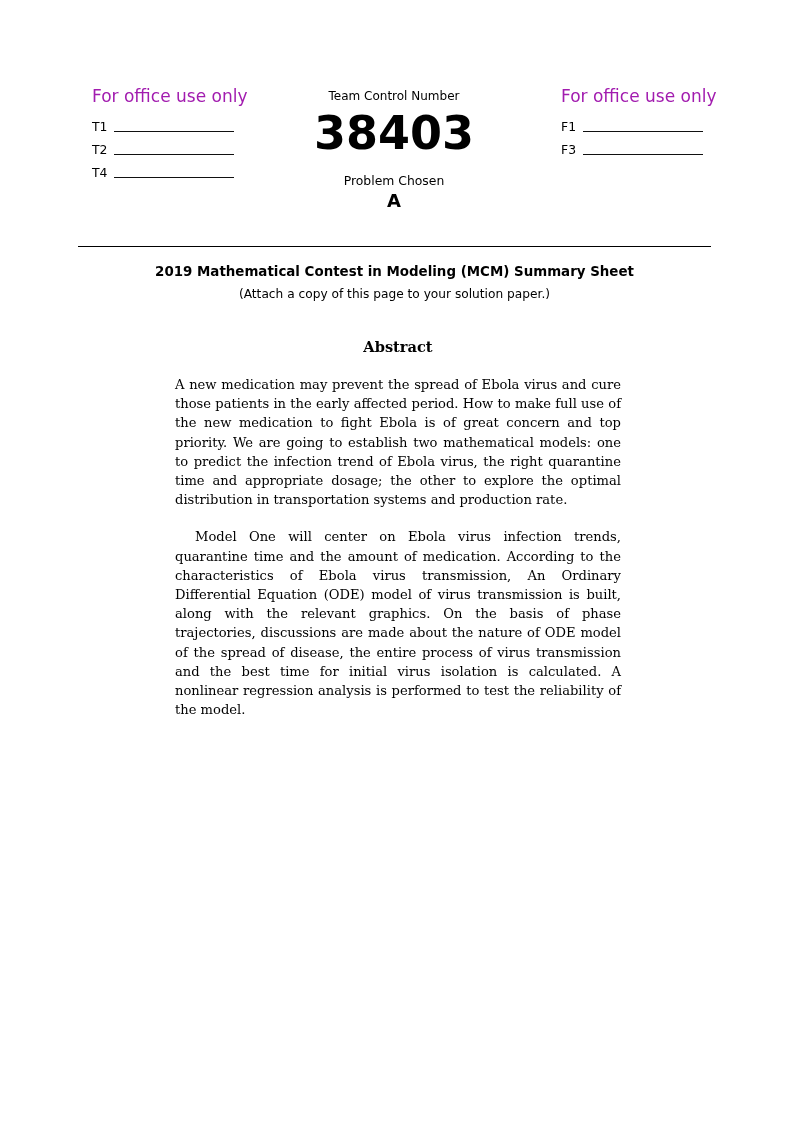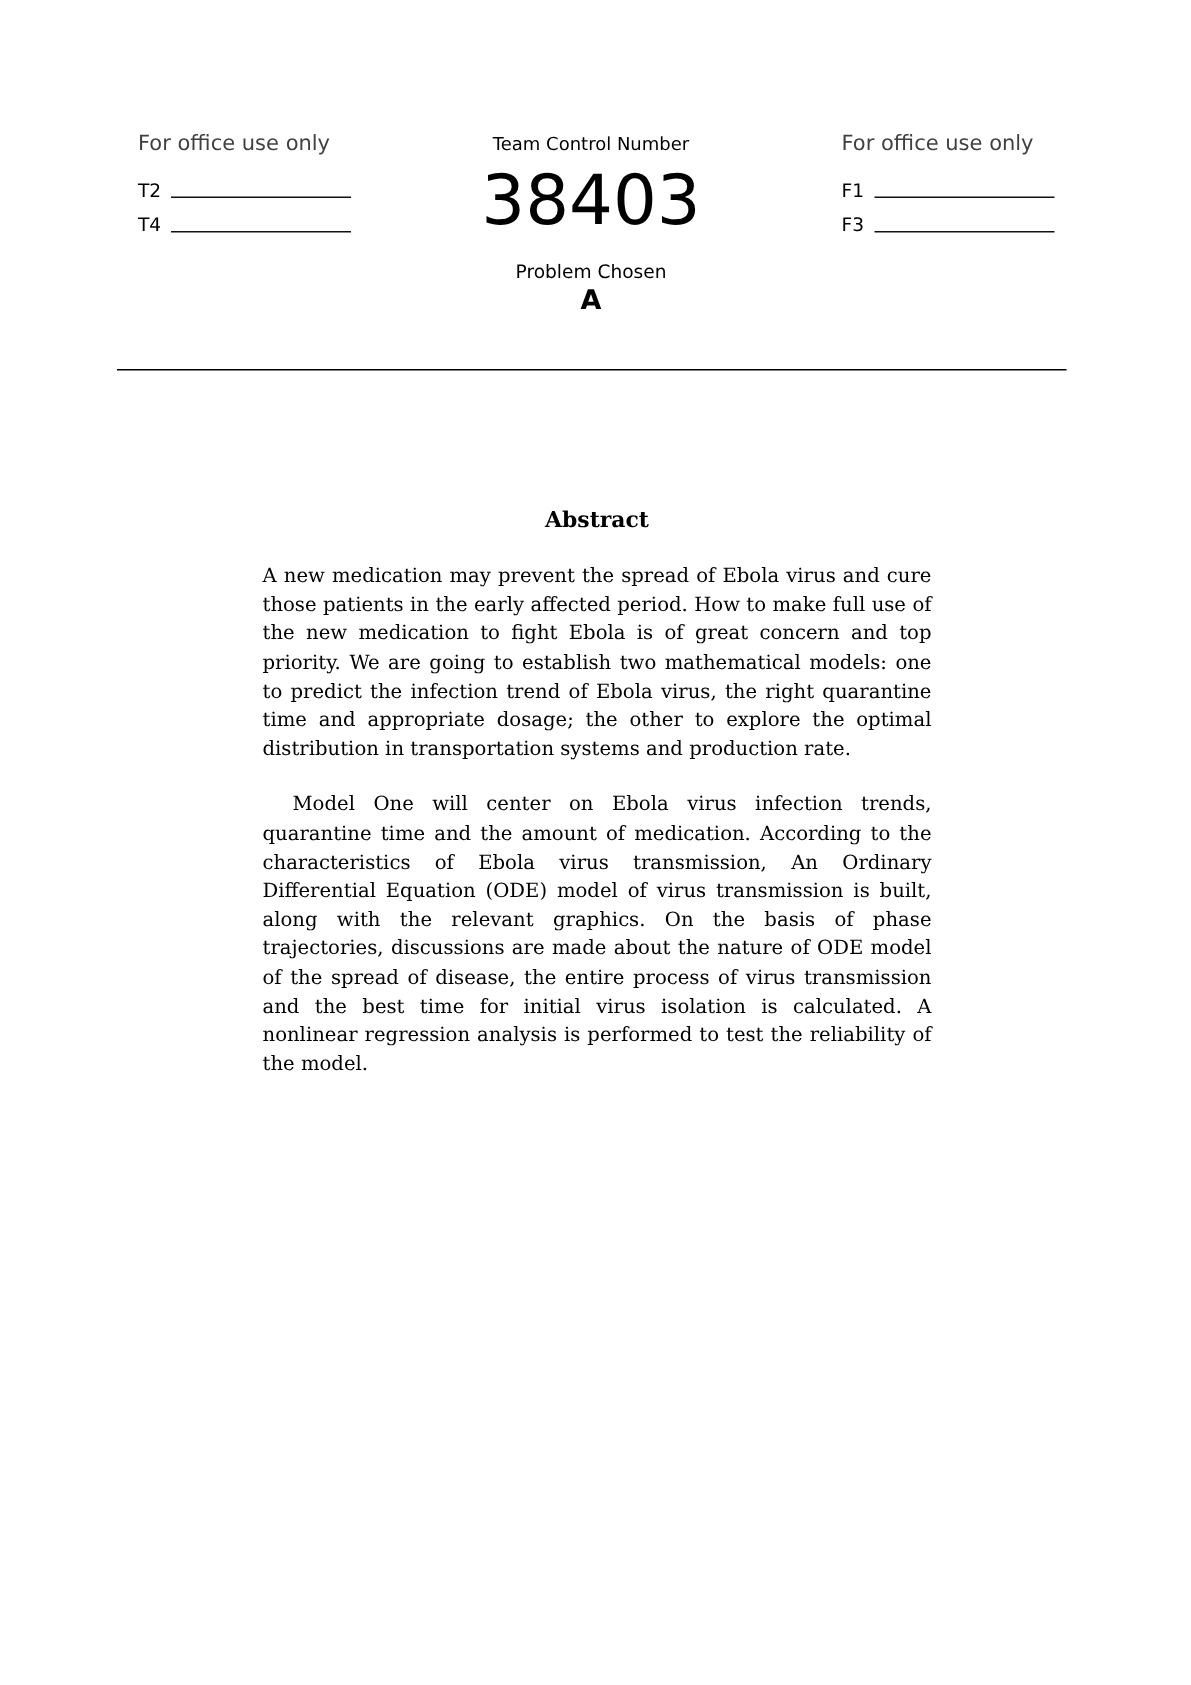--- a/index.html
+++ b/index.html
@@ -34,23 +34,23 @@
   .office-col {
     position: absolute;
     top: 0;
     width: 170px;
   }
   .office-col.left  { left: 14px; }
   .office-col.right { left: 483px; }
 
   .office-title {
     font-family: "DejaVu Sans", sans-serif;
-    font-size: 14px;
+    font-size: 17px;
     line-height: 16px;
-    color: #404040;
+    color: #a21caf;
     white-space: nowrap;
     margin-bottom: 7px;
   }
 
   .office-row {
     display: flex;
     align-items: flex-end;
     height: 23px;
   }
   .office-row-label {
@@ -77,21 +77,21 @@
     width: 240px;
     text-align: center;
   }
   .ctrl-label {
     font-family: "DejaVu Sans", sans-serif;
     font-size: 12px;
     line-height: 16px;
   }
   .ctrl-number {
     font-family: "DejaVu Sans", sans-serif;
-    font-weight: normal;
+    font-weight: bold;
     font-size: 46px;
     line-height: 54px;
     letter-spacing: 0px;
     margin-top: 2px;
   }
   .problem-label {
     font-family: "DejaVu Sans", sans-serif;
     font-size: 12.4px;
     line-height: 16px;
     margin-top: 13px;
@@ -167,20 +167,24 @@
 <body>
 
 <div class="page">
 
   <div class="header-band">
 
     <div class="office-col left">
       <div class="office-title">For office use only</div>
 
       <div class="office-row">
+        <span class="office-row-label">T1</span>
+        <span class="office-row-line"></span>
+      </div>
+      <div class="office-row">
         <span class="office-row-label">T2</span>
         <span class="office-row-line"></span>
       </div>
       <div class="office-row">
         <span class="office-row-label">T4</span>
         <span class="office-row-line"></span>
       </div>
     </div>
 
     <div class="center-col">
@@ -200,20 +204,24 @@
       <div class="office-row">
         <span class="office-row-label">F3</span>
         <span class="office-row-line"></span>
       </div>
     </div>
 
   </div>
 
   <div class="divider"></div>
 
+  <div class="title-block">
+    <div class="sheet-title">2019 Mathematical Contest in Modeling (MCM) Summary Sheet</div>
+    <div class="sheet-subtitle">(Attach a copy of this page to your solution paper.)</div>
+  </div>
 
   <div class="abstract-wrap">
     <div class="abstract-heading">Abstract</div>
     <p class="abstract-p">A new medication may prevent the spread of Ebola virus and cure those patients in the early affected period.  How to make full use of the new medication to fight Ebola is of great concern and top priority.  We are going to establish two mathematical models: one to predict the infection trend of Ebola virus, the right quarantine time and appropriate dosage; the other to explore the optimal distribution in transportation systems and production rate.</p>
     <p class="abstract-p indent">Model One will center on Ebola virus infection trends, quarantine time and the amount of medication.  According to the characteristics of Ebola virus transmission, An Ordinary Differential Equation (ODE) model of virus transmission is built, along with the relevant graphics.  On the basis of phase trajectories, discussions are made about the nature of ODE model of the spread of disease, the entire process of virus transmission and the best time for initial virus isolation is calculated. A nonlinear regression analysis is performed to test the reliability of the model.</p>
   </div>
 
 </div>
 
 </body></html>

